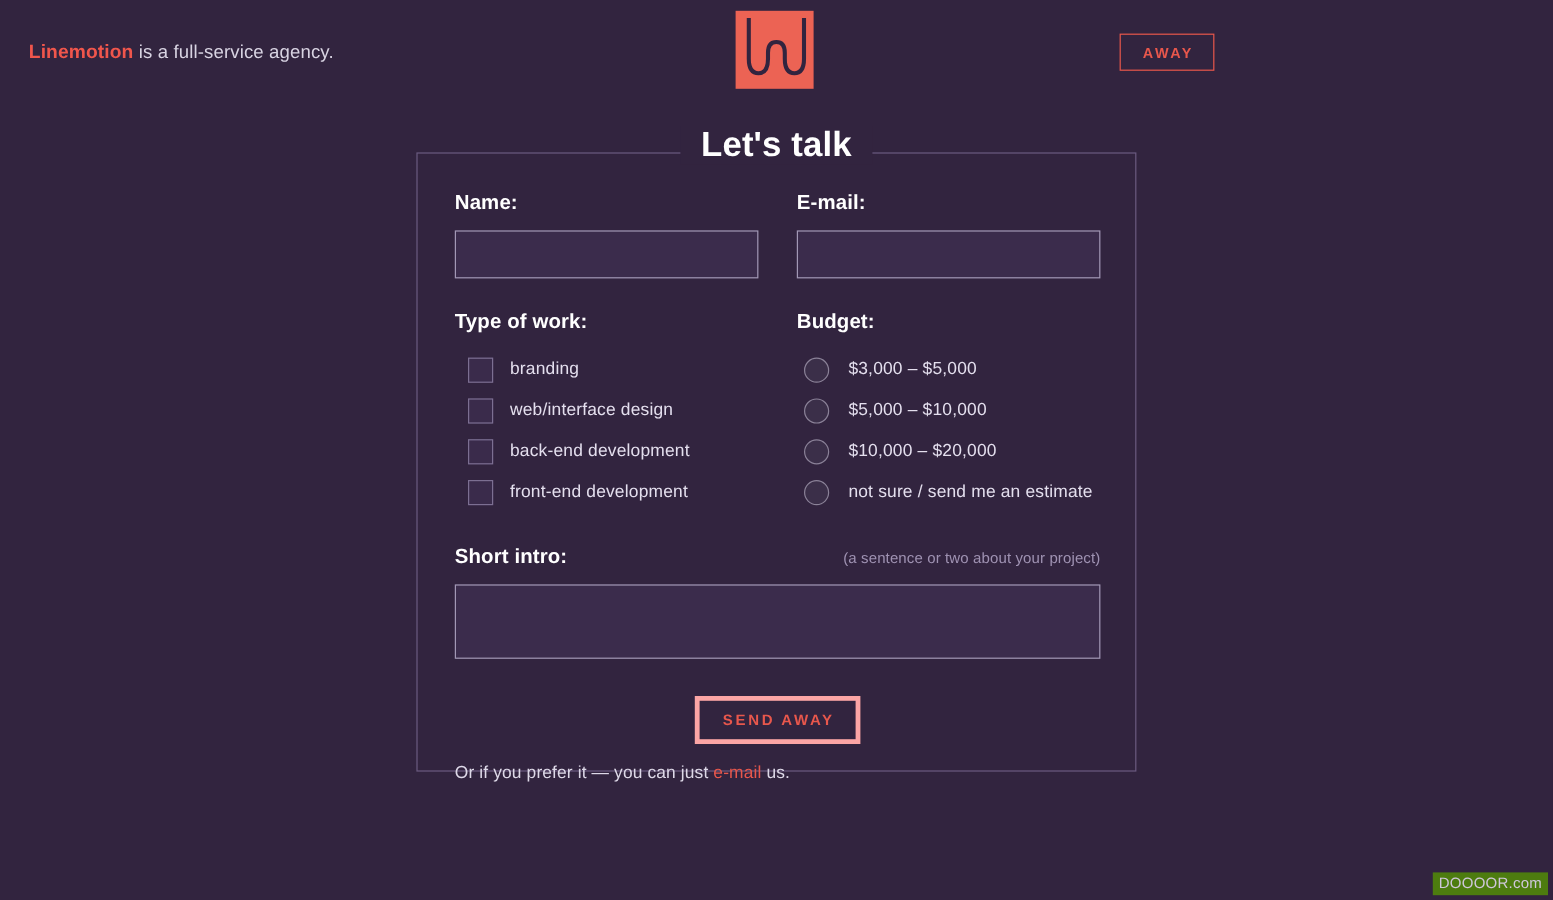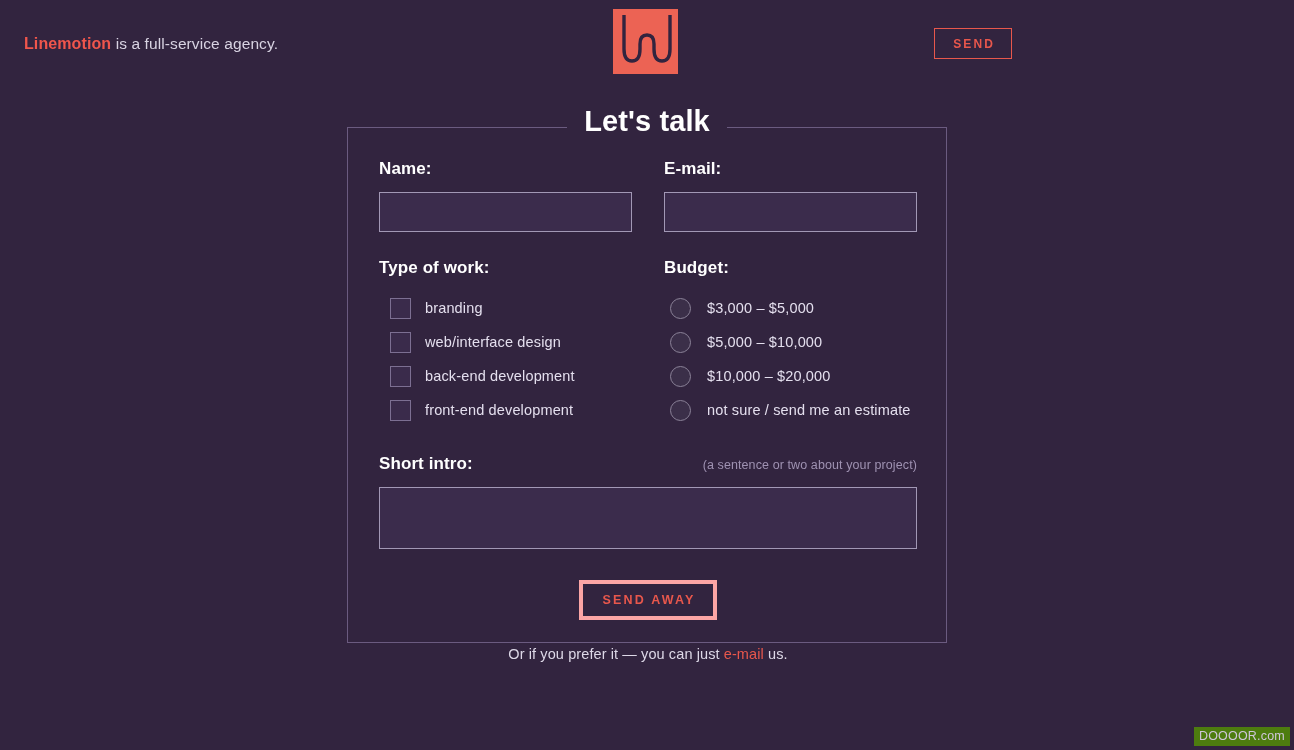--- a/index.html
+++ b/index.html
@@ -209,22 +209,21 @@
     font-family: "Liberation Sans", sans-serif;
     font-size: 12.5px;
     font-weight: bold;
     letter-spacing: 2.2px;
     padding: 10px 17px 9px 19px;
     cursor: pointer;
     line-height: 1;
   }
 
   .footnote {
-    text-align: center;
-    margin-top: 26px;
+    margin-top: 16px;
     color: #ded9e8;
     font-size: 14.5px;
     letter-spacing: .1px;
   }
   .footnote a {
     color: #e8574c;
     text-decoration: none;
   }
 
   
@@ -247,21 +246,21 @@
   <div class="tagline">
     <span class="brand">Linemotion</span><span> is a full-service agency.</span>
   </div>
 
   <div class="logo">
     <svg width="65" height="65" viewBox="0 0 65 65" aria-hidden="true">
       <path d="M11 6 L11 40 Q11 52 19 52 Q27 52 27 40 L27 35 Q27 26 34 26 Q41 26 41 35 L41 40 Q41 52 49 52 Q57 52 57 40 L57 6" fill="none" stroke="#32243f" stroke-width="3.4" stroke-linecap="butt"></path>
     </svg>
   </div>
 
-  <button class="close-btn">SEND</button>
+  <button class="close-btn">AWAY</button>
 </div>
 
 <div class="panel">
 
   <div class="panel-title">
     <span>Let's talk</span>
   </div>
 
   <div class="inner">
 

